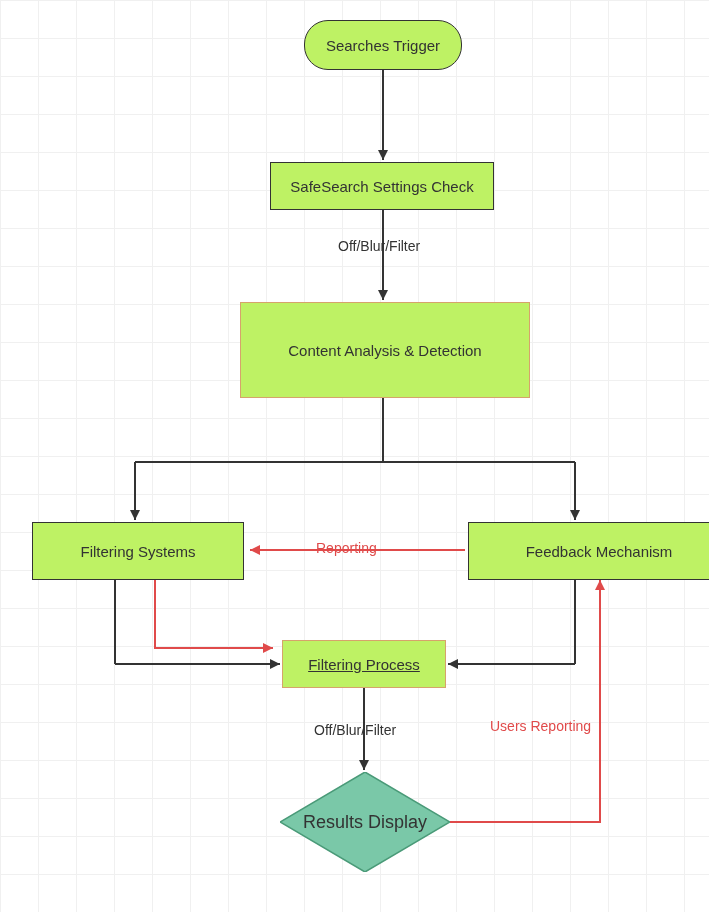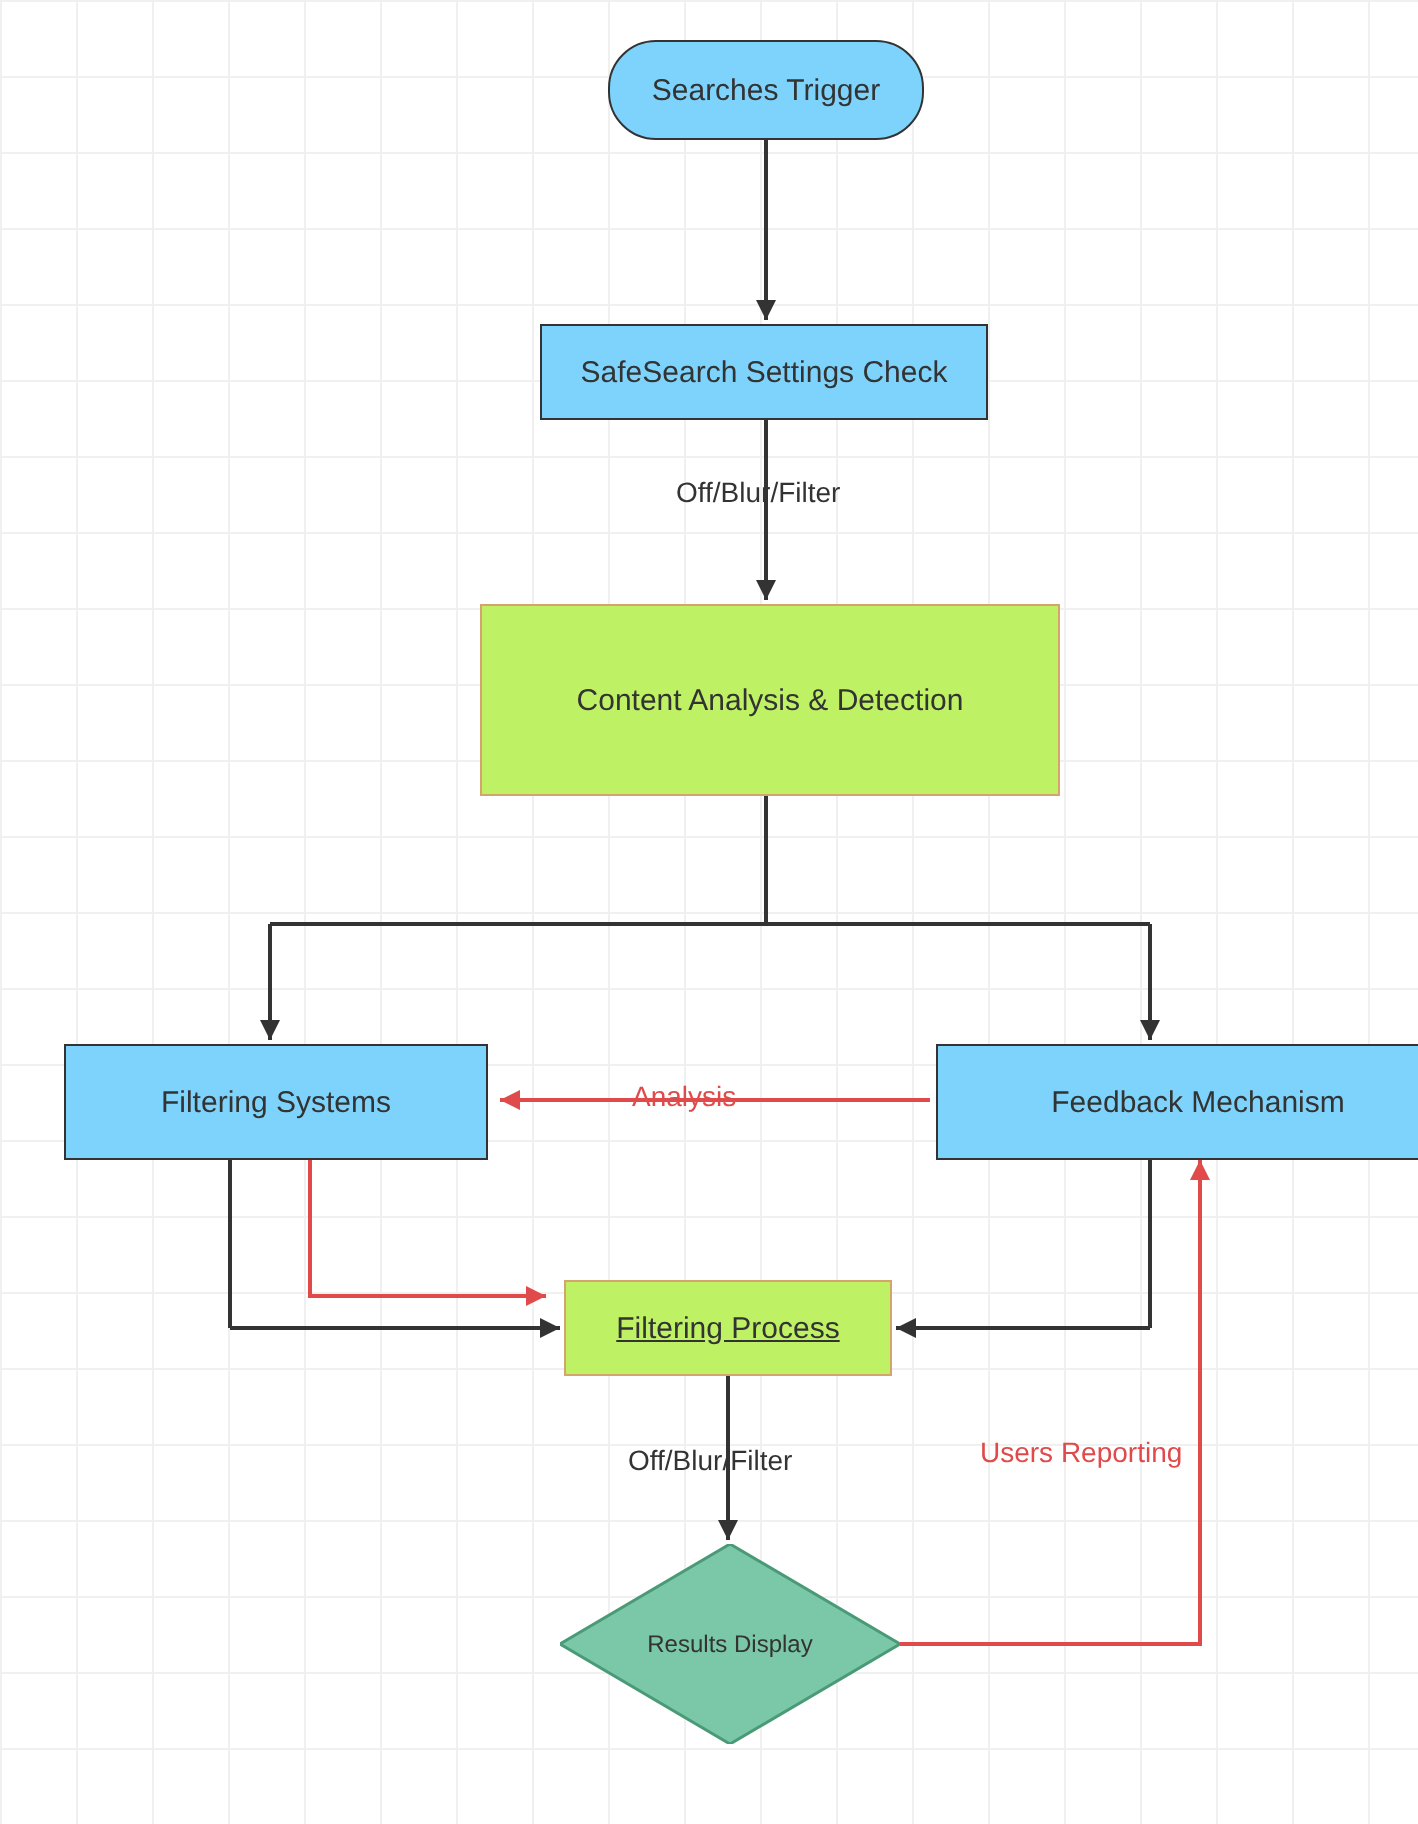--- a/index.html
+++ b/index.html
@@ -25,21 +25,21 @@
       inset: 0;
       z-index: 1;
     }
     .node {
       position: absolute;
       display: flex;
       align-items: center;
       justify-content: center;
       font-size: 15px;
       color: #333;
-      background: #7dd3fc;
+      background: #bef264;
       border: 1.5px solid #333;
       text-align: center;
       padding: 4px 8px;
     }
     .node.terminator {
       border-radius: 24px;
     }
     .node.process {}
     .node.orange {
       background: #bef264;
@@ -52,21 +52,21 @@
       justify-content: center;
     }
     .diamond {
       position: absolute;
       width: 100%;
       height: 100%;
     }
     .diamond-label {
       position: relative;
       z-index: 2;
-      font-size: 12px;
+      font-size: 18px;
       color: #333;
     }
     .edge-label {
       position: absolute;
       font-size: 14px;
       color: #333;
       background: transparent;
       white-space: nowrap;
     }
     .edge-label.red { color: #e04a4a; }
@@ -146,19 +146,19 @@
 
   <div class="diamond-wrap" style="left:280px; top:772px; width:170px; height:100px;">
     <svg class="diamond" viewBox="0 0 170 100" preserveAspectRatio="none">
       <polygon points="85,0 170,50 85,100 0,50" fill="#7ac8a8" stroke="#4a9a78" stroke-width="1.5"></polygon>
     </svg>
     <span class="diamond-label">Results Display</span>
   </div>
 
   <div class="edge-label" style="left:338px; top:238px;">Off/Blur/Filter</div>
 
-  <div class="edge-label red" style="left:316px; top:540px;">Analysis</div>
+  <div class="edge-label red" style="left:316px; top:540px;">Reporting</div>
 
   <div class="edge-label" style="left:314px; top:722px;">Off/Blur/Filter</div>
 
   <div class="edge-label red" style="left:490px; top:718px;text-align:right;">Users Reporting</div>
 
 </div>
 
 </body></html>

